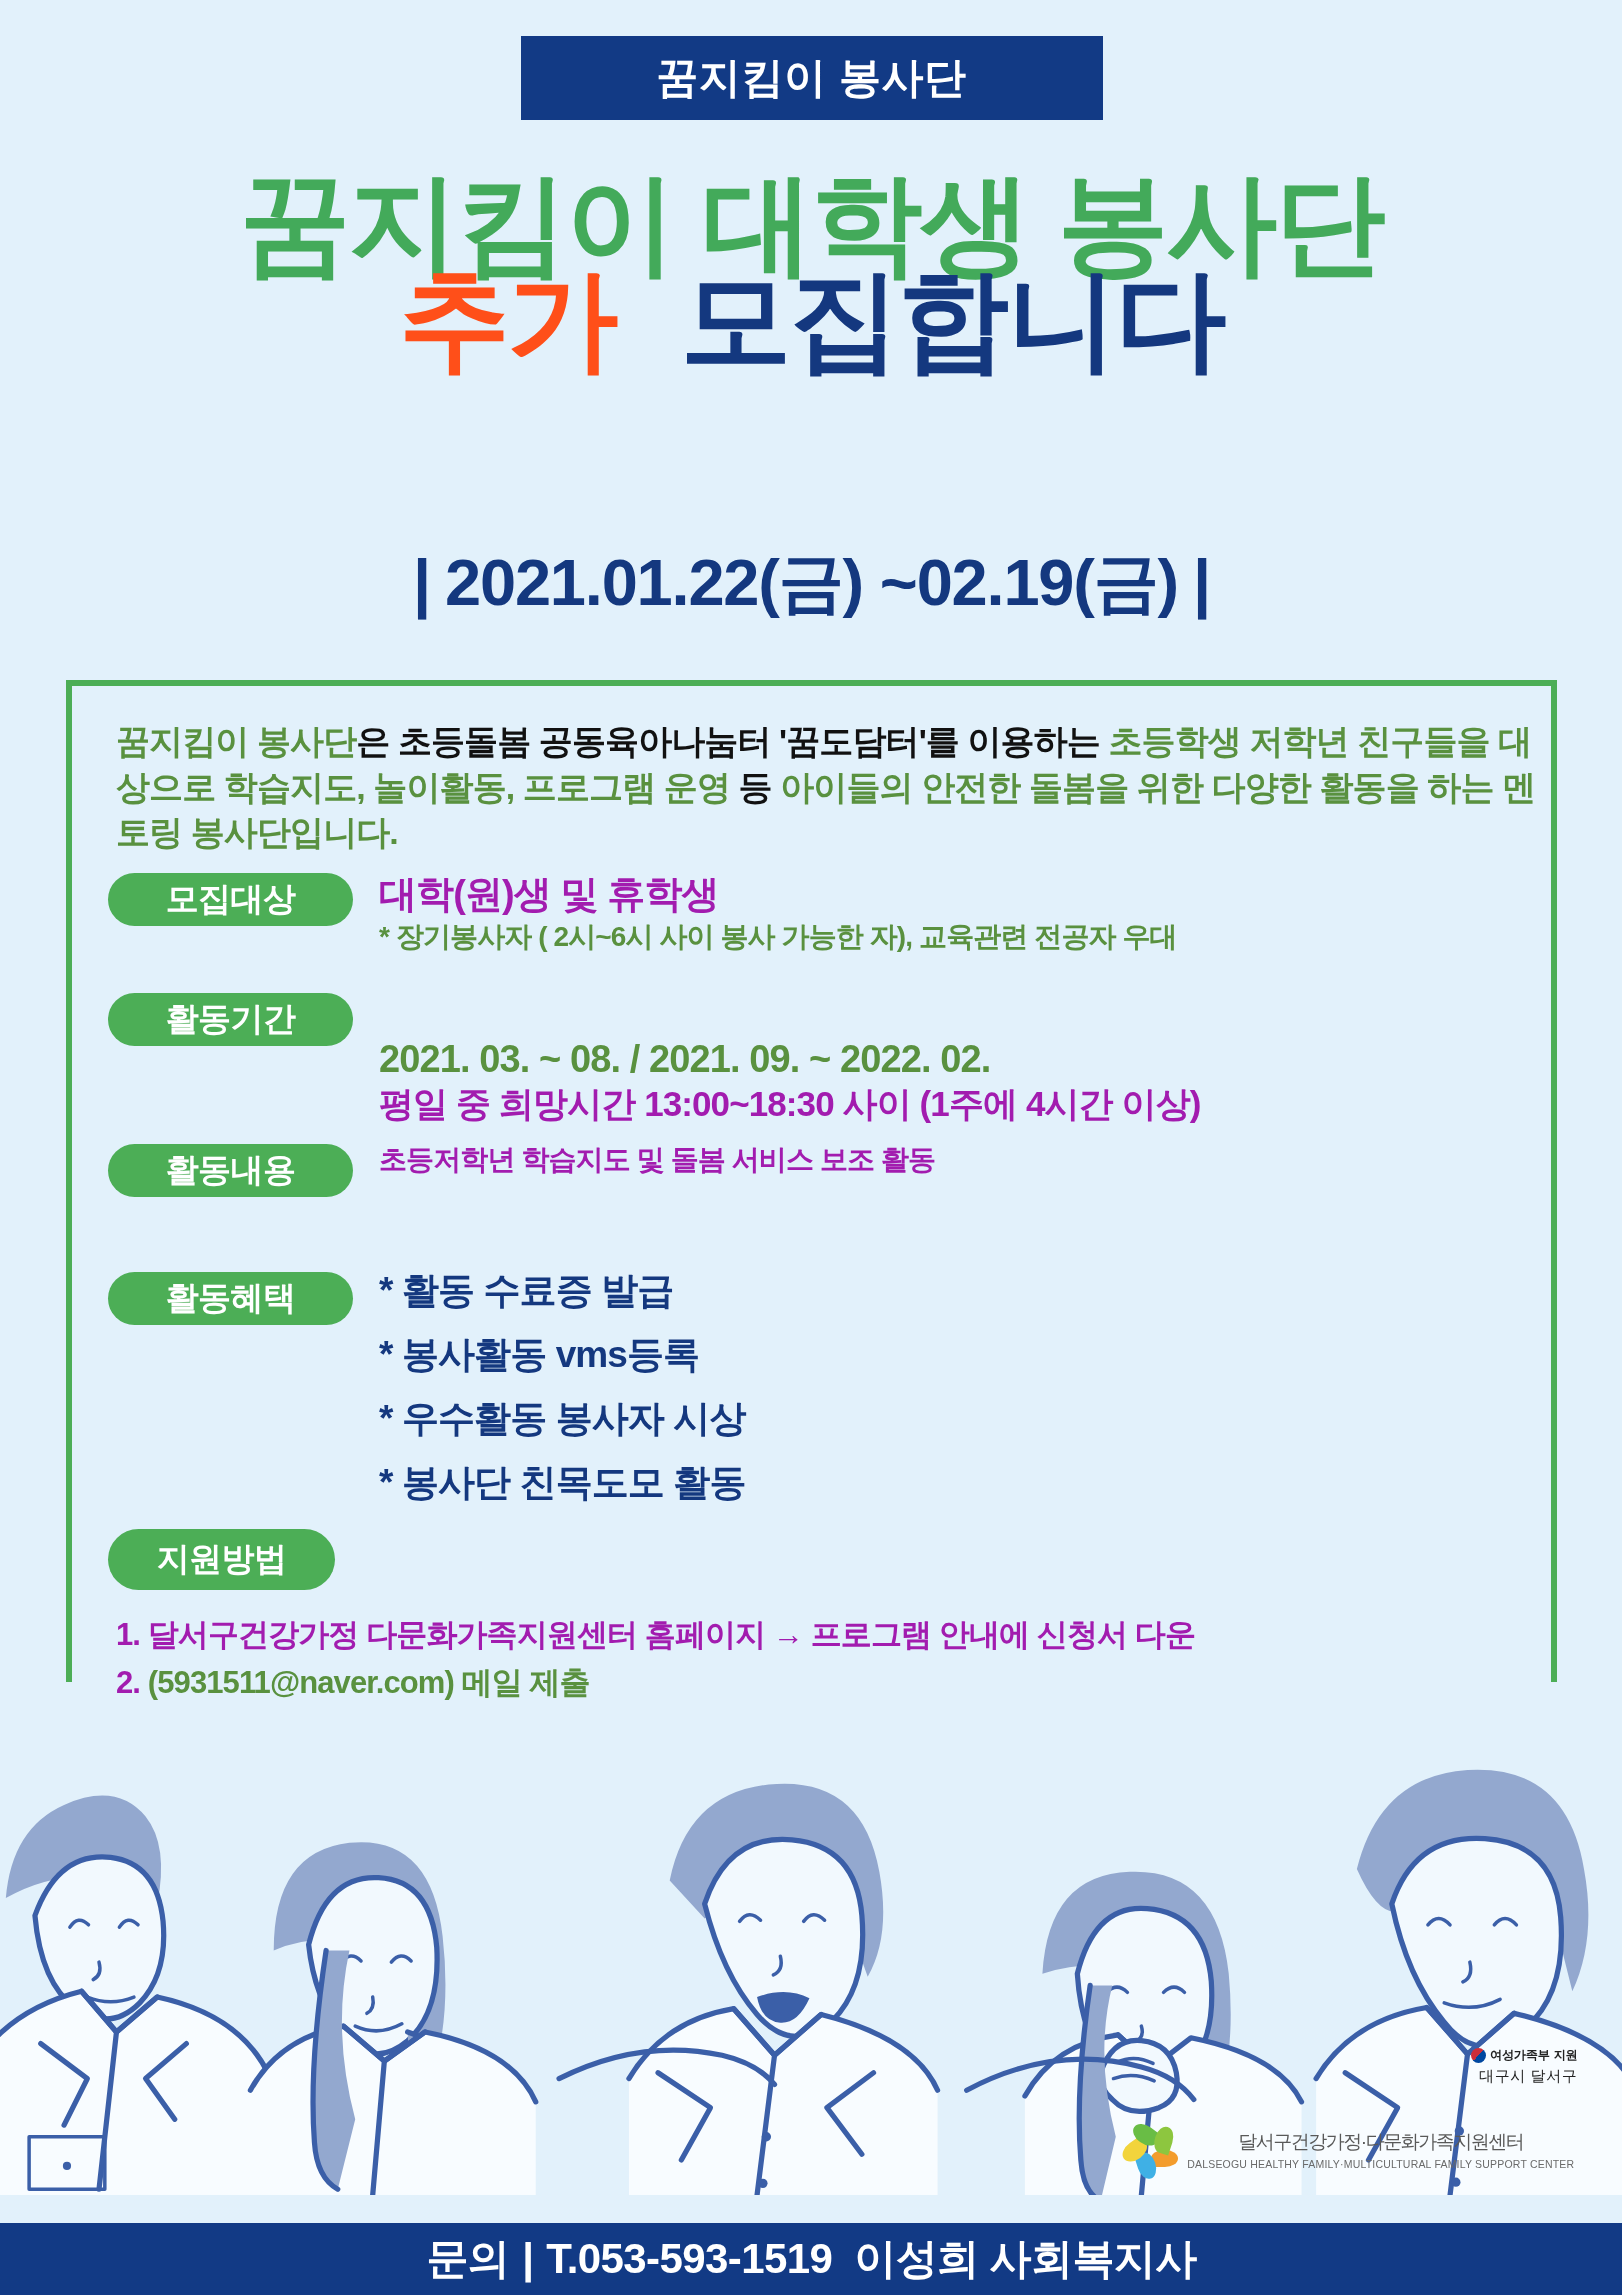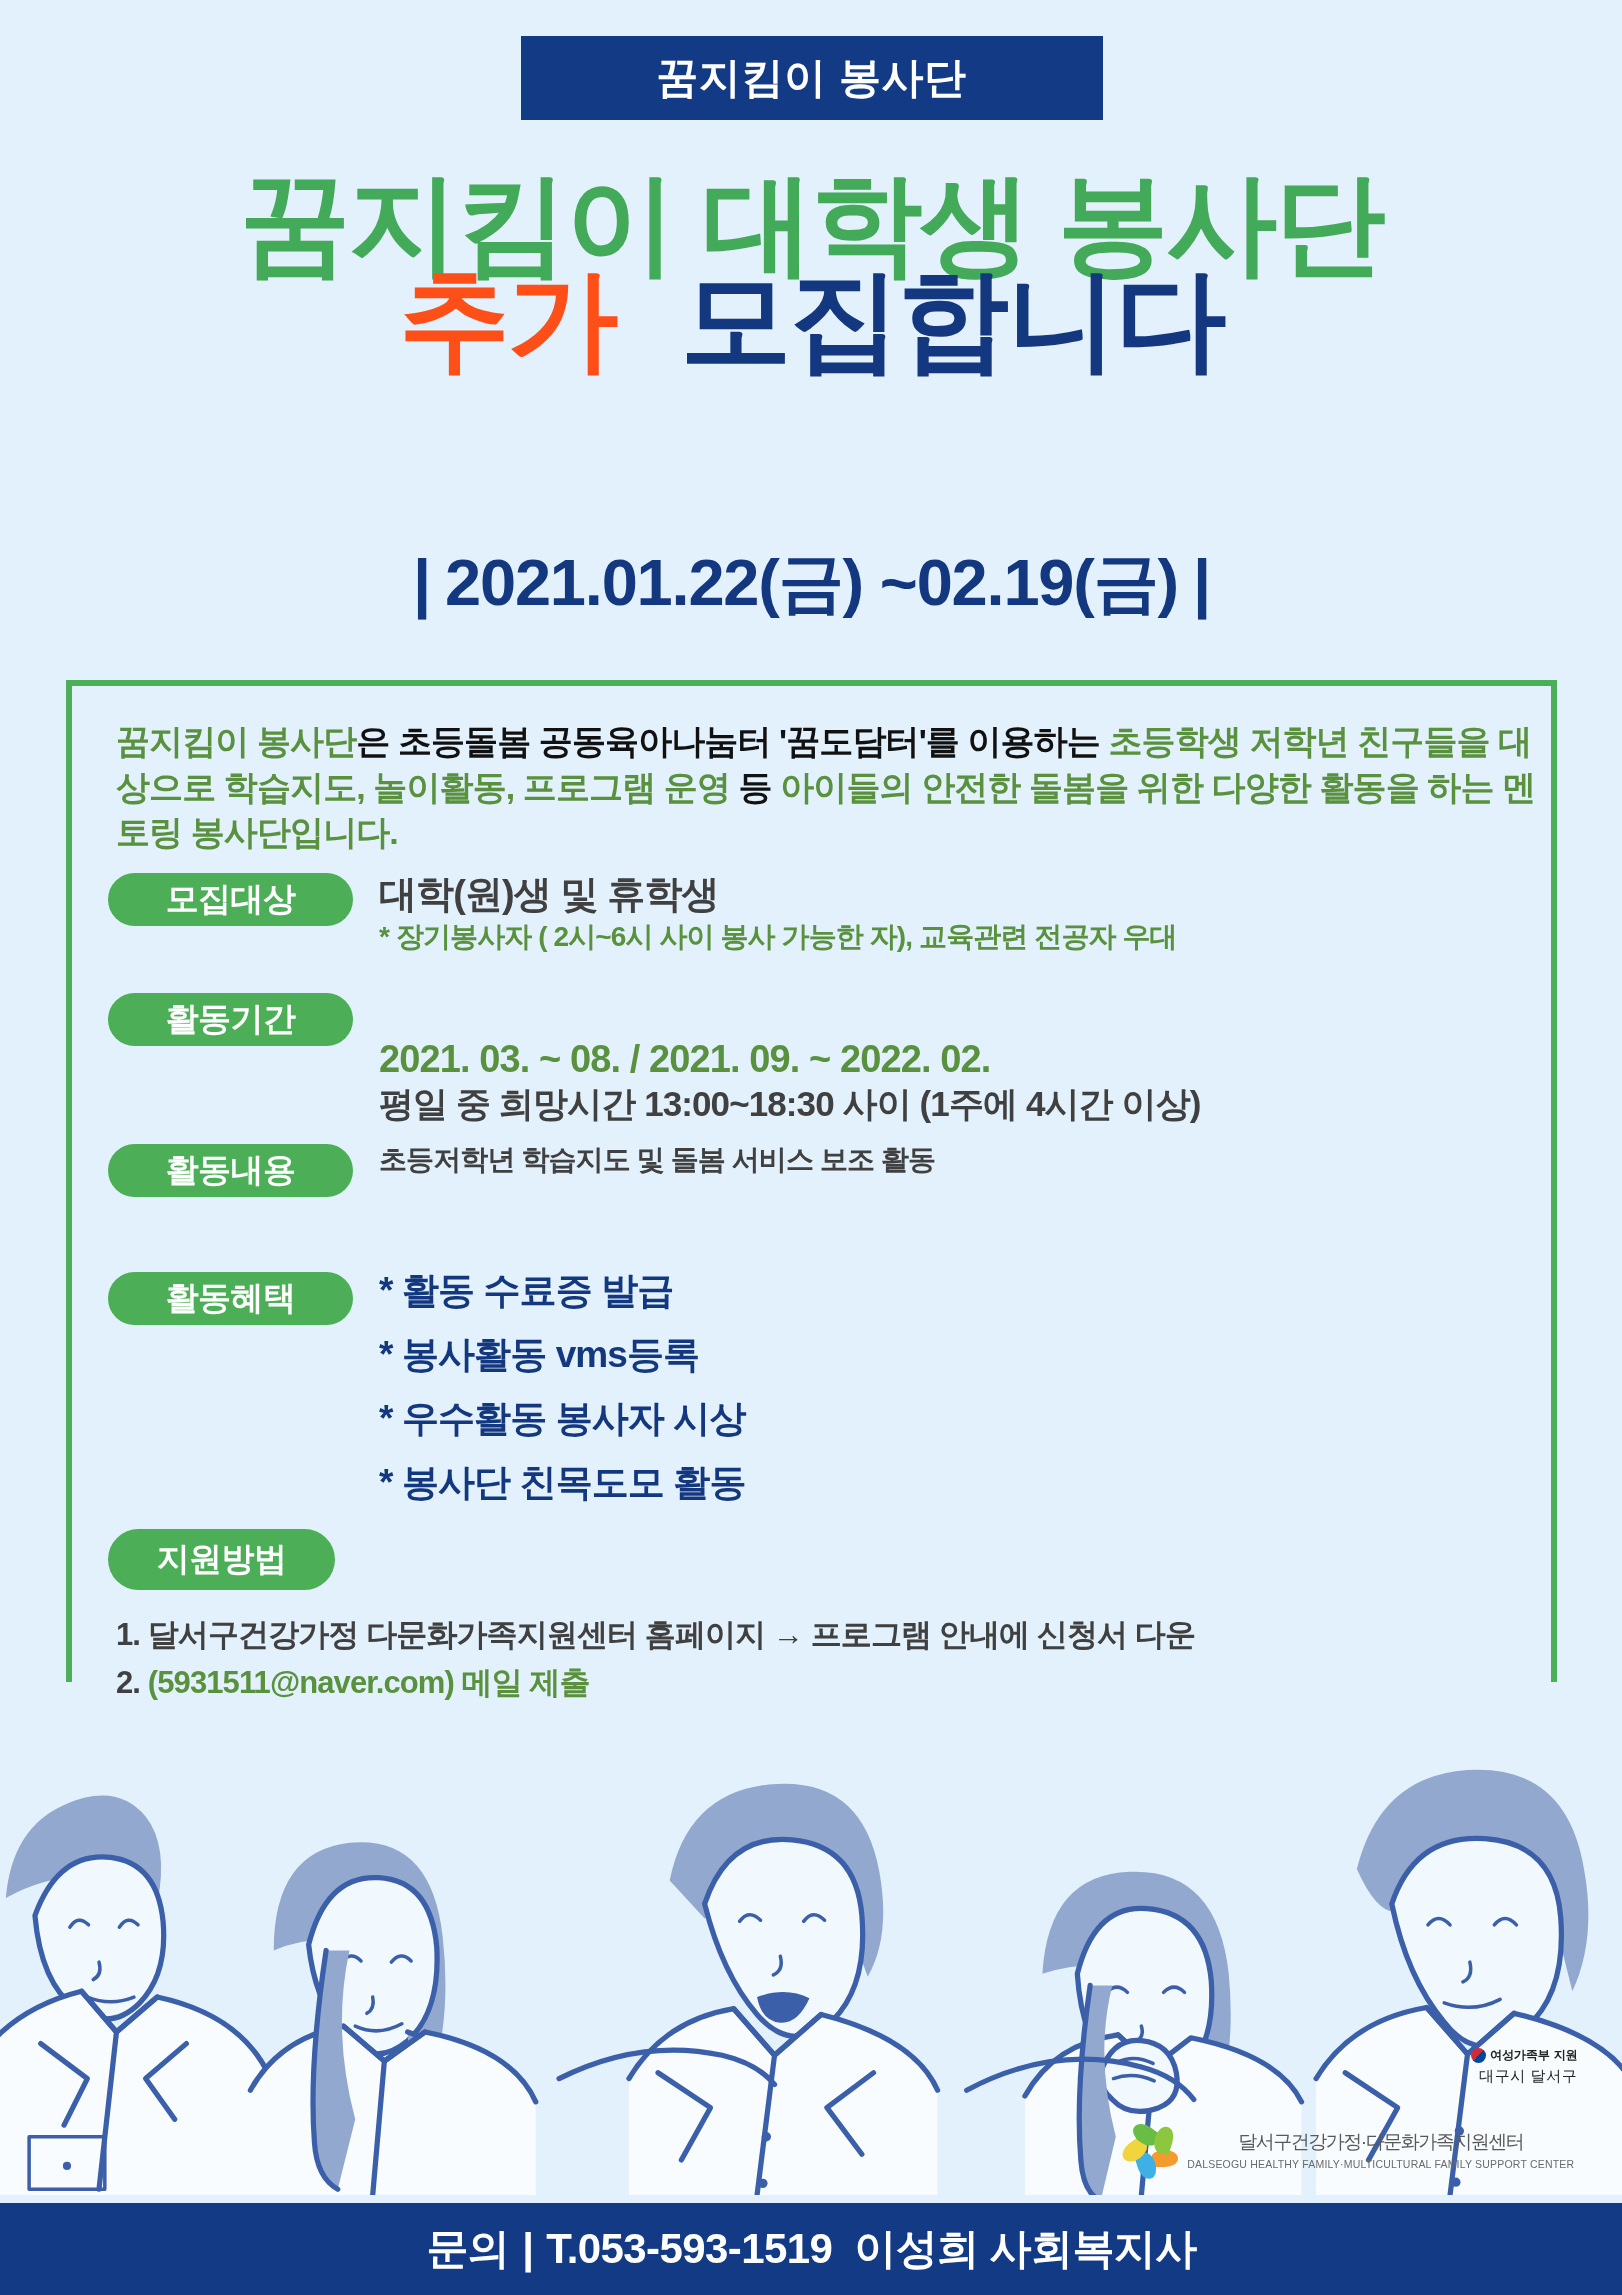--- a/index.html
+++ b/index.html
@@ -126,21 +126,21 @@
     white-space: nowrap;
   }
   .pill-w1 { left: 108px; width: 245px; height: 53px; }
 
   .sec-body {
     position: absolute;
     left: 379px;
     letter-spacing: -0.9px;
   }
   .sec-line { white-space: nowrap; }
-  .navy  { color: #404040; }
+  .navy  { color: #a21caf; }
   .green { color: #59913f; }
   .black { color: #111111; }
 
   
   .s-target      { top: 873px; }
   .s-target .l1  { font-size: 38px; font-weight: bold; line-height: 1.12; }
   .s-target .l2  { font-size: 28px; font-weight: bold; line-height: 1.3; margin-top: 3.5px; }
 
   .s-period      { top: 993px; }
   .s-period .l1  { font-size: 38px; font-weight: bold; line-height: 1.16; margin-top: 44px; }
@@ -215,21 +215,21 @@
   }
   .center-en {
     font-size: 10.5px; color: #6a6a6a; letter-spacing: 0.2px; white-space: nowrap; margin-top: 2.3px;
   }
 
   
   .footer {
     position: absolute;
     left: 0; bottom: 0;
     width: 1623px;
-    height: 92px;
+    height: 72px;
     background: #123a85;
     display: flex;
     align-items: center;
     justify-content: center;
   }
   .footer-text {
     color: #ffffff;
     font-size: 42px;
     font-weight: bold;
     letter-spacing: -0.6px;

